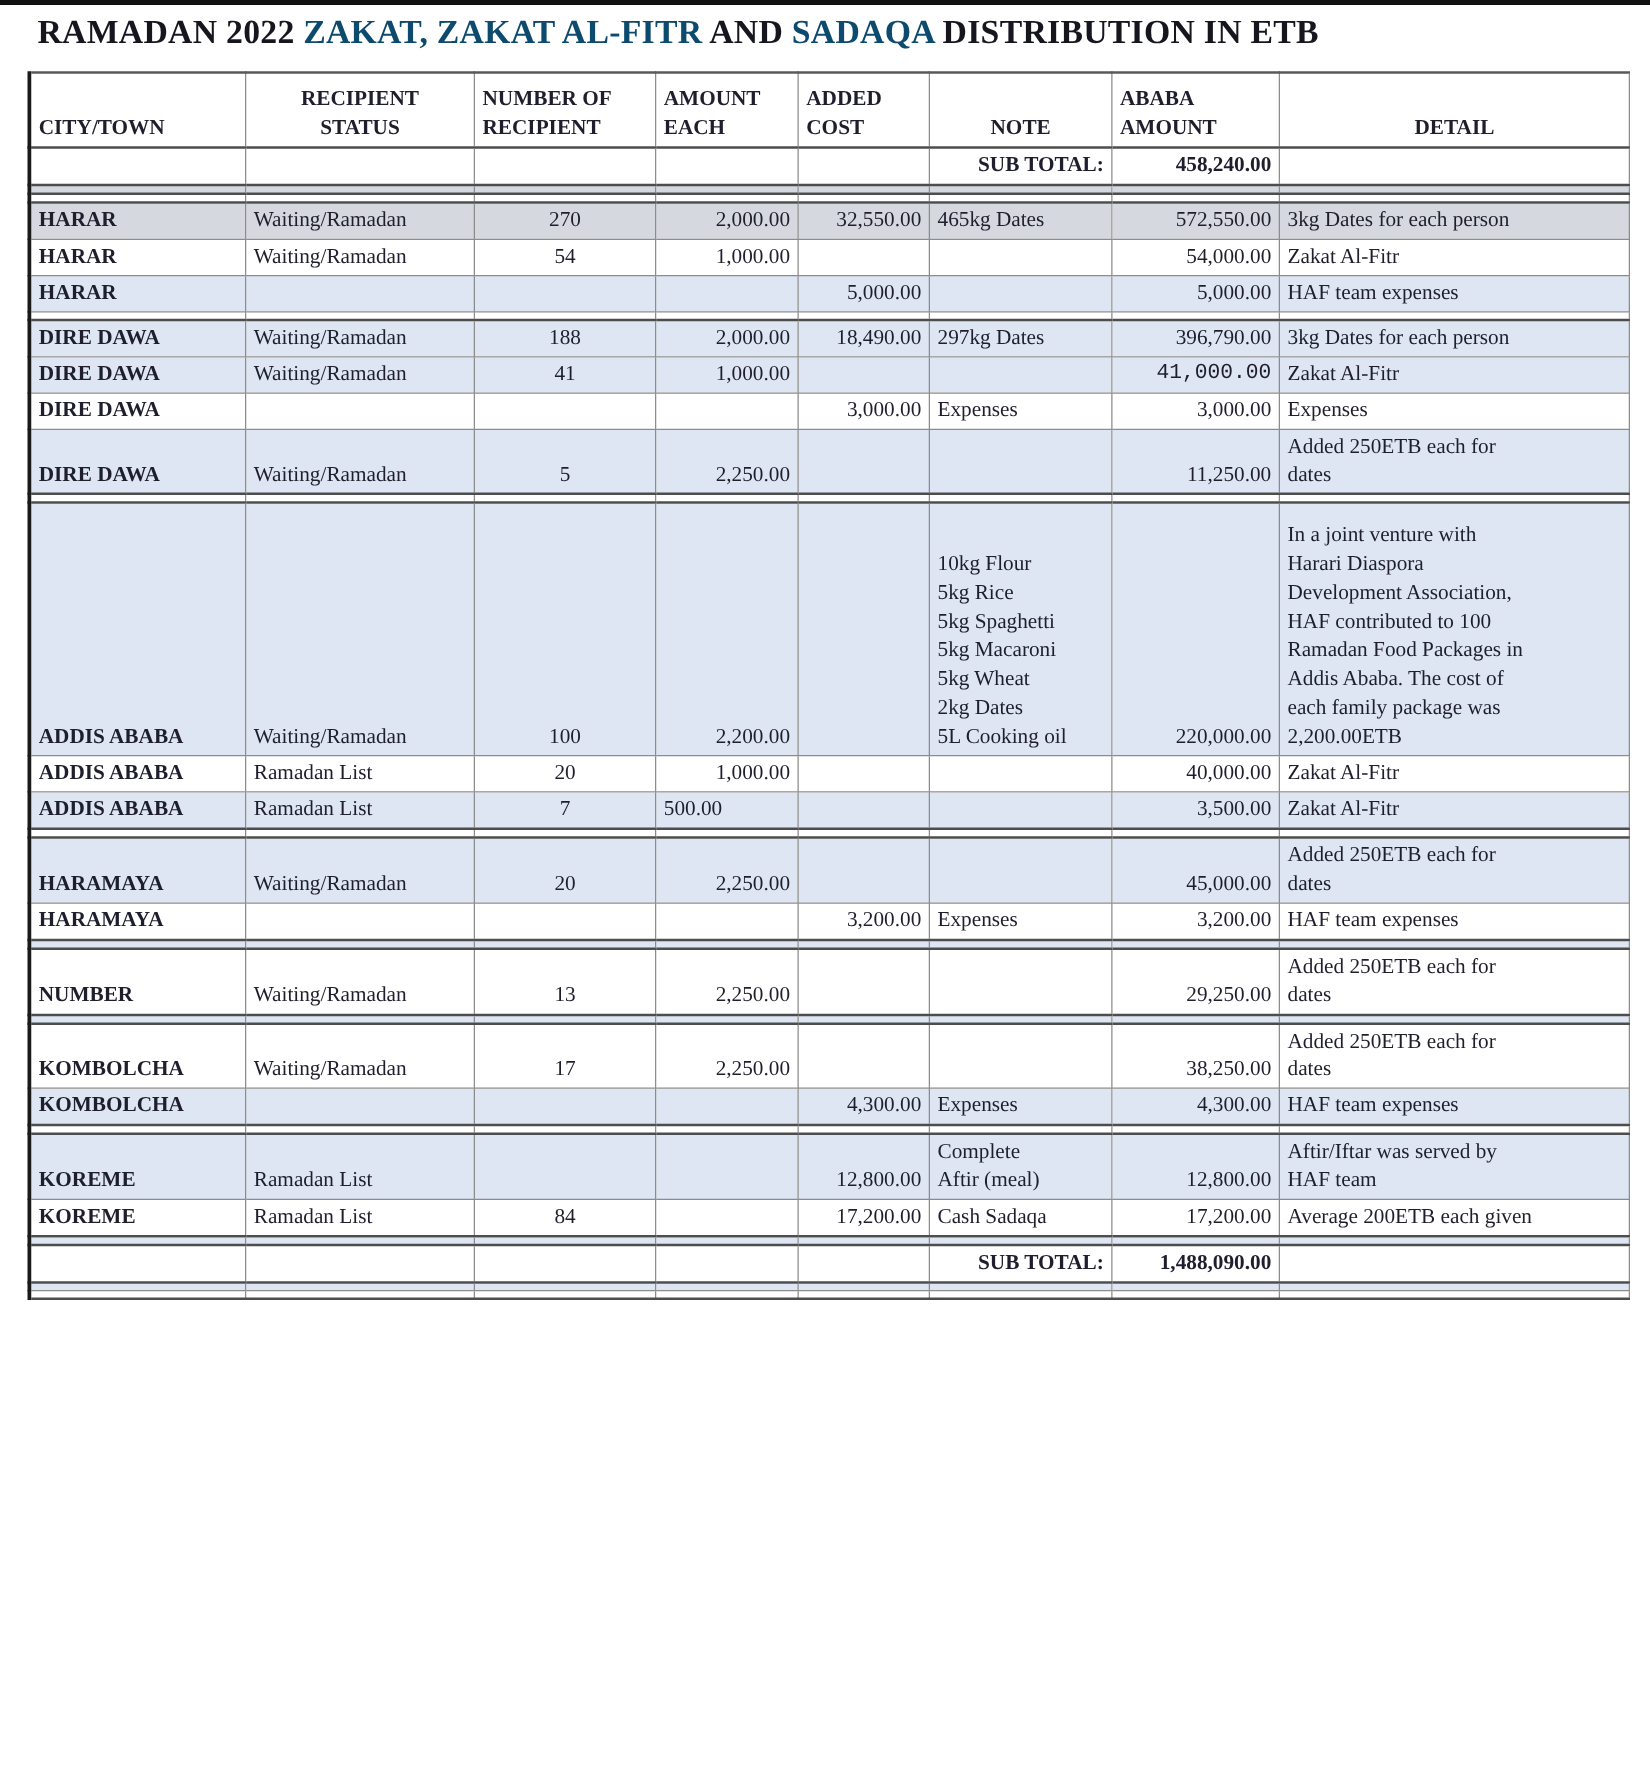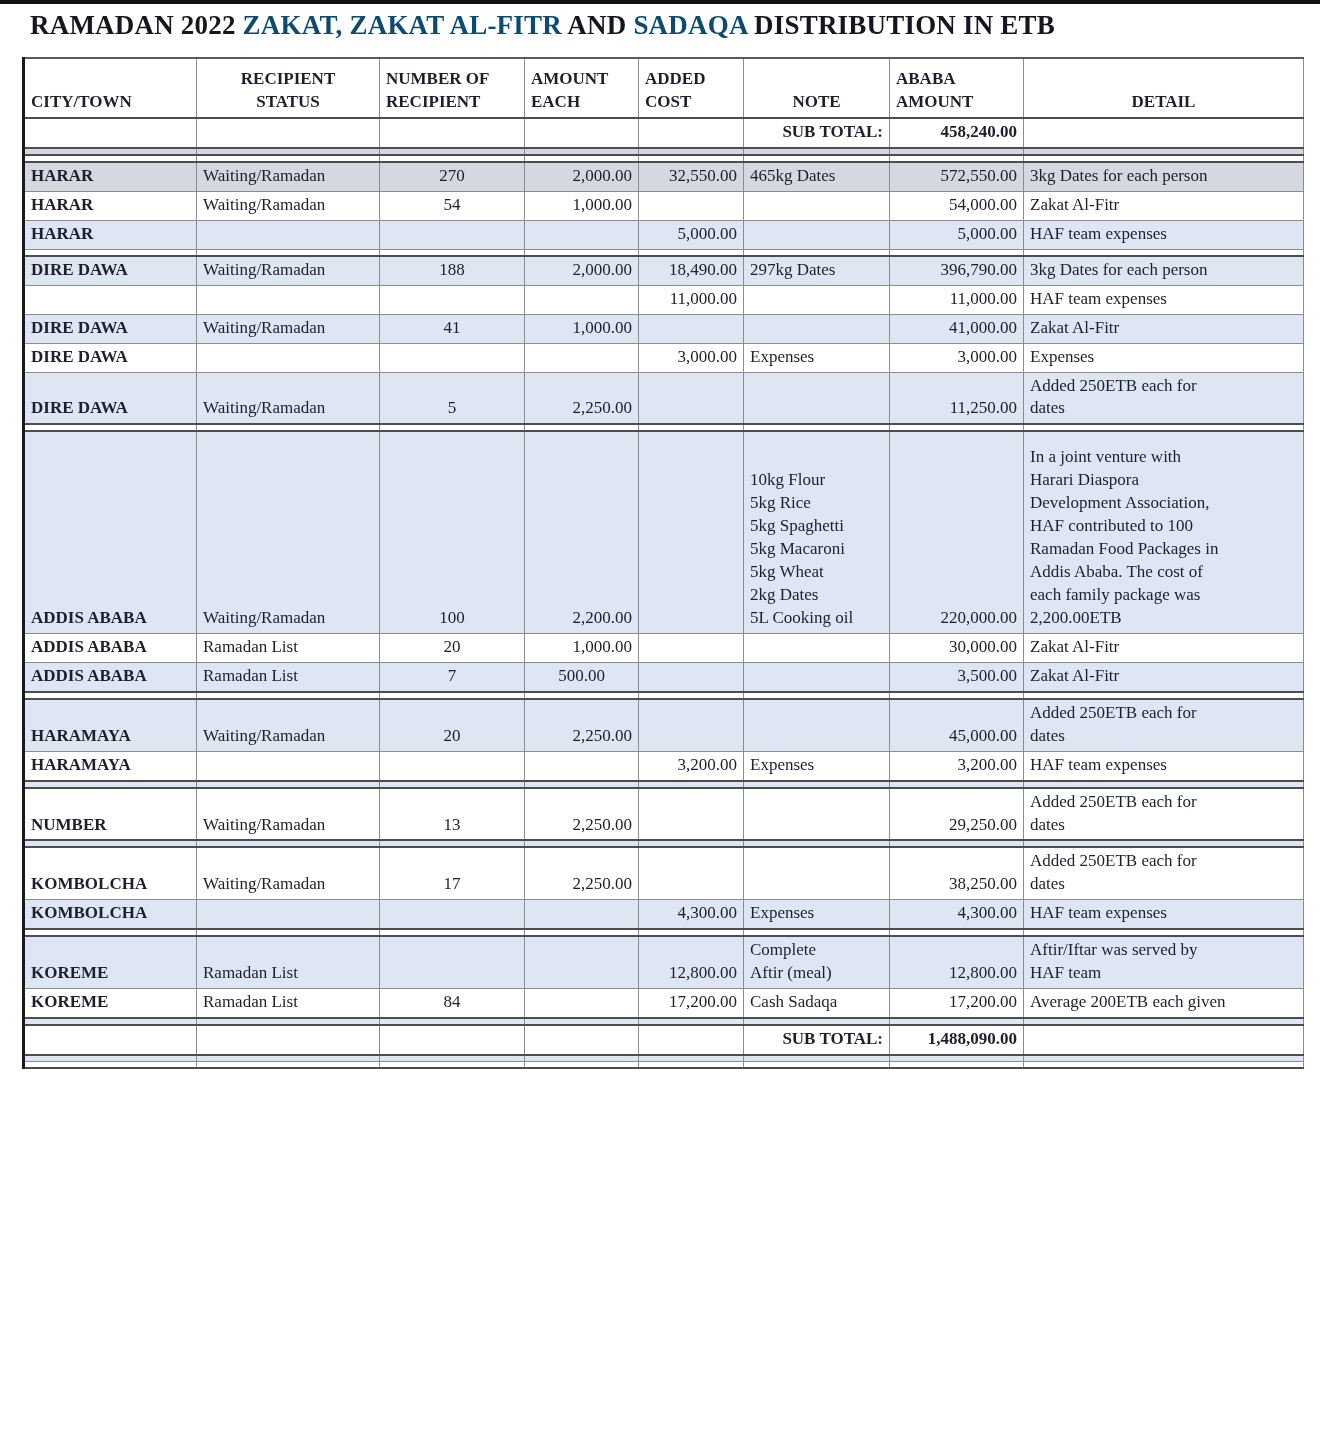--- a/index.html
+++ b/index.html
@@ -153,38 +153,28 @@
         <tr class="bg-blue bt">
           <td class="b" style="text-align: left;">DIRE DAWA</td>
           <td style="text-align: left;">Waiting/Ramadan</td>
           <td style="text-align: center;">188</td>
           <td style="text-align: right;">2,000.00</td>
           <td style="text-align: right;">18,490.00</td>
           <td style="text-align: left;">297kg Dates</td>
           <td style="text-align: right;">396,790.00</td>
           <td style="text-align: left;">3kg Dates for each person</td>
         </tr>
-        <tr class="bg-white">
-          <td class="b" style="text-align: left;"></td>
-          <td style="text-align: left;"></td>
-          <td style="text-align: center;"></td>
-          <td style="text-align: right;"></td>
-          <td style="text-align: right;">11,000.00</td>
-          <td style="text-align: left;"></td>
-          <td style="text-align: right;">11,000.00</td>
-          <td style="text-align: left;">HAF team expenses</td>
-        </tr>
         <tr class="bg-blue">
           <td class="b" style="text-align: left;">DIRE DAWA</td>
           <td style="text-align: left;">Waiting/Ramadan</td>
           <td style="text-align: center;">41</td>
           <td style="text-align: right;">1,000.00</td>
           <td style="text-align: right;"></td>
           <td style="text-align: left;"></td>
-          <td style="text-align: right;">41,000.00</td>
+          <td style="text-align: right; font-family: Liberation Mono, monospace;">41,000.00</td>
           <td style="text-align: left;">Zakat Al-Fitr</td>
         </tr>
         <tr class="bg-white">
           <td class="b" style="text-align: left;">DIRE DAWA</td>
           <td style="text-align: left;"></td>
           <td style="text-align: center;"></td>
           <td style="text-align: right;"></td>
           <td style="text-align: right;">3,000.00</td>
           <td style="text-align: left;">Expenses</td>
           <td style="text-align: right;">3,000.00</td>
@@ -234,28 +224,28 @@
 each family package was
 2,200.00ETB</td>
         </tr>
         <tr class="bg-white">
           <td class="b" style="text-align: left;">ADDIS ABABA</td>
           <td style="text-align: left;">Ramadan List</td>
           <td style="text-align: center;">20</td>
           <td style="text-align: right;">1,000.00</td>
           <td style="text-align: right;"></td>
           <td style="text-align: left;"></td>
-          <td style="text-align: right;">30,000.00</td>
+          <td style="text-align: right;">40,000.00</td>
           <td style="text-align: left;">Zakat Al-Fitr</td>
         </tr>
         <tr class="bg-blue">
           <td class="b" style="text-align: left;">ADDIS ABABA</td>
           <td style="text-align: left;">Ramadan List</td>
           <td style="text-align: center;">7</td>
-          <td style="text-align: center; margin-left: 36px;">500.00</td>
+          <td style="text-align: left; margin-left: 36px;">500.00</td>
           <td style="text-align: right;"></td>
           <td style="text-align: left;"></td>
           <td style="text-align: right;">3,500.00</td>
           <td style="text-align: left;">Zakat Al-Fitr</td>
         </tr>
         <tr class="bg-white bt">
           <td class="b" style="text-align: left;"></td>
           <td style="text-align: left;"></td>
           <td style="text-align: center;"></td>
           <td style="text-align: right;"></td>

